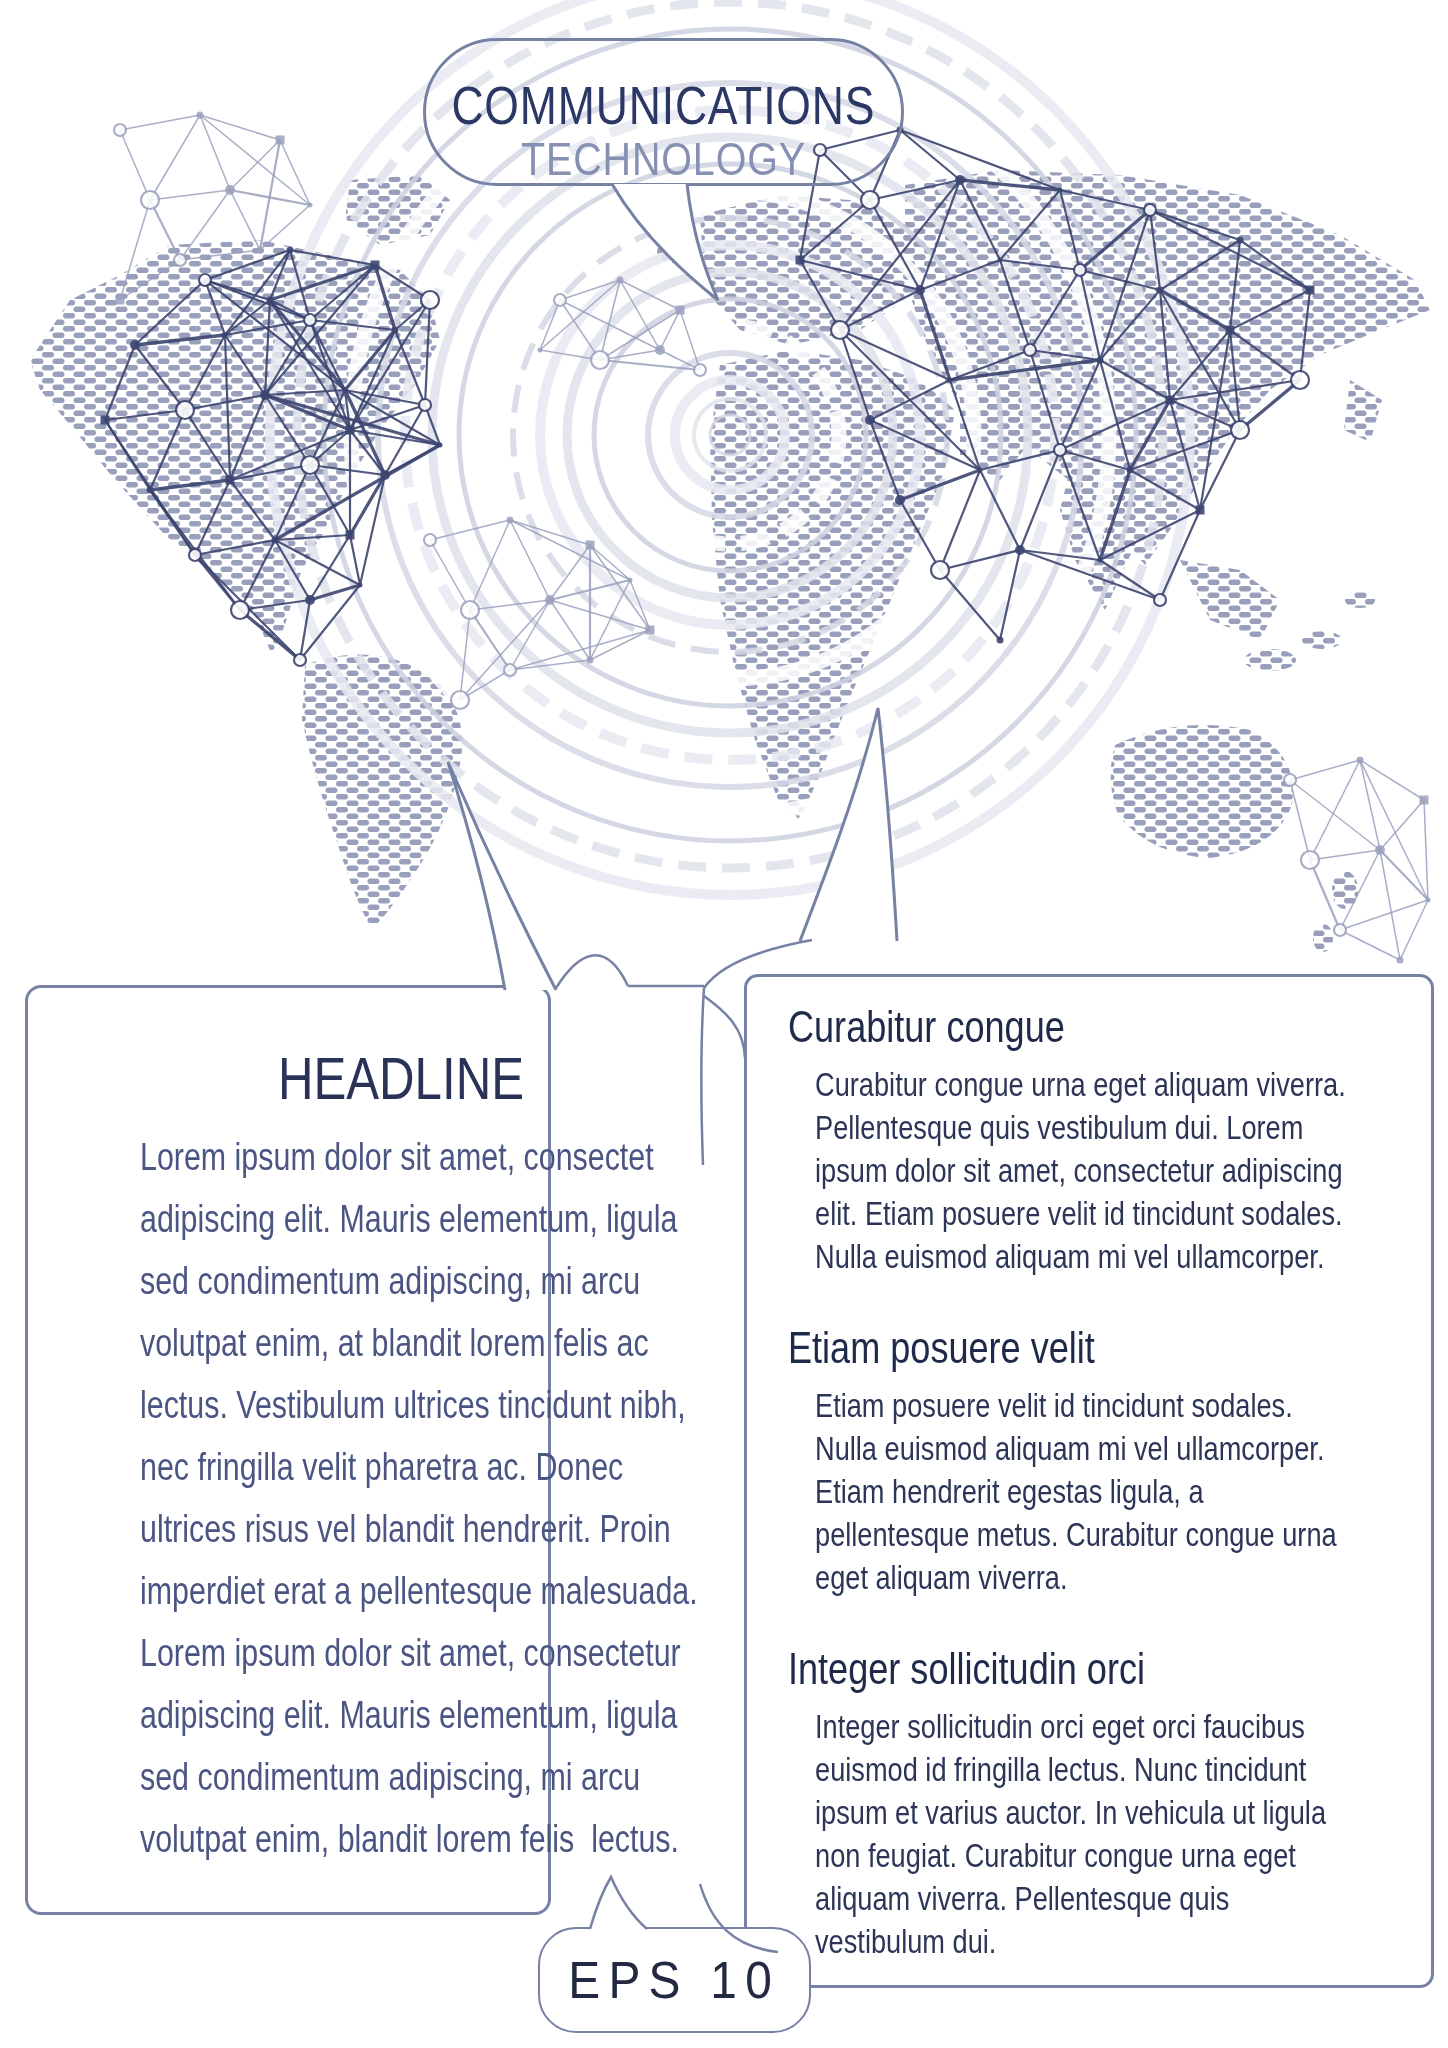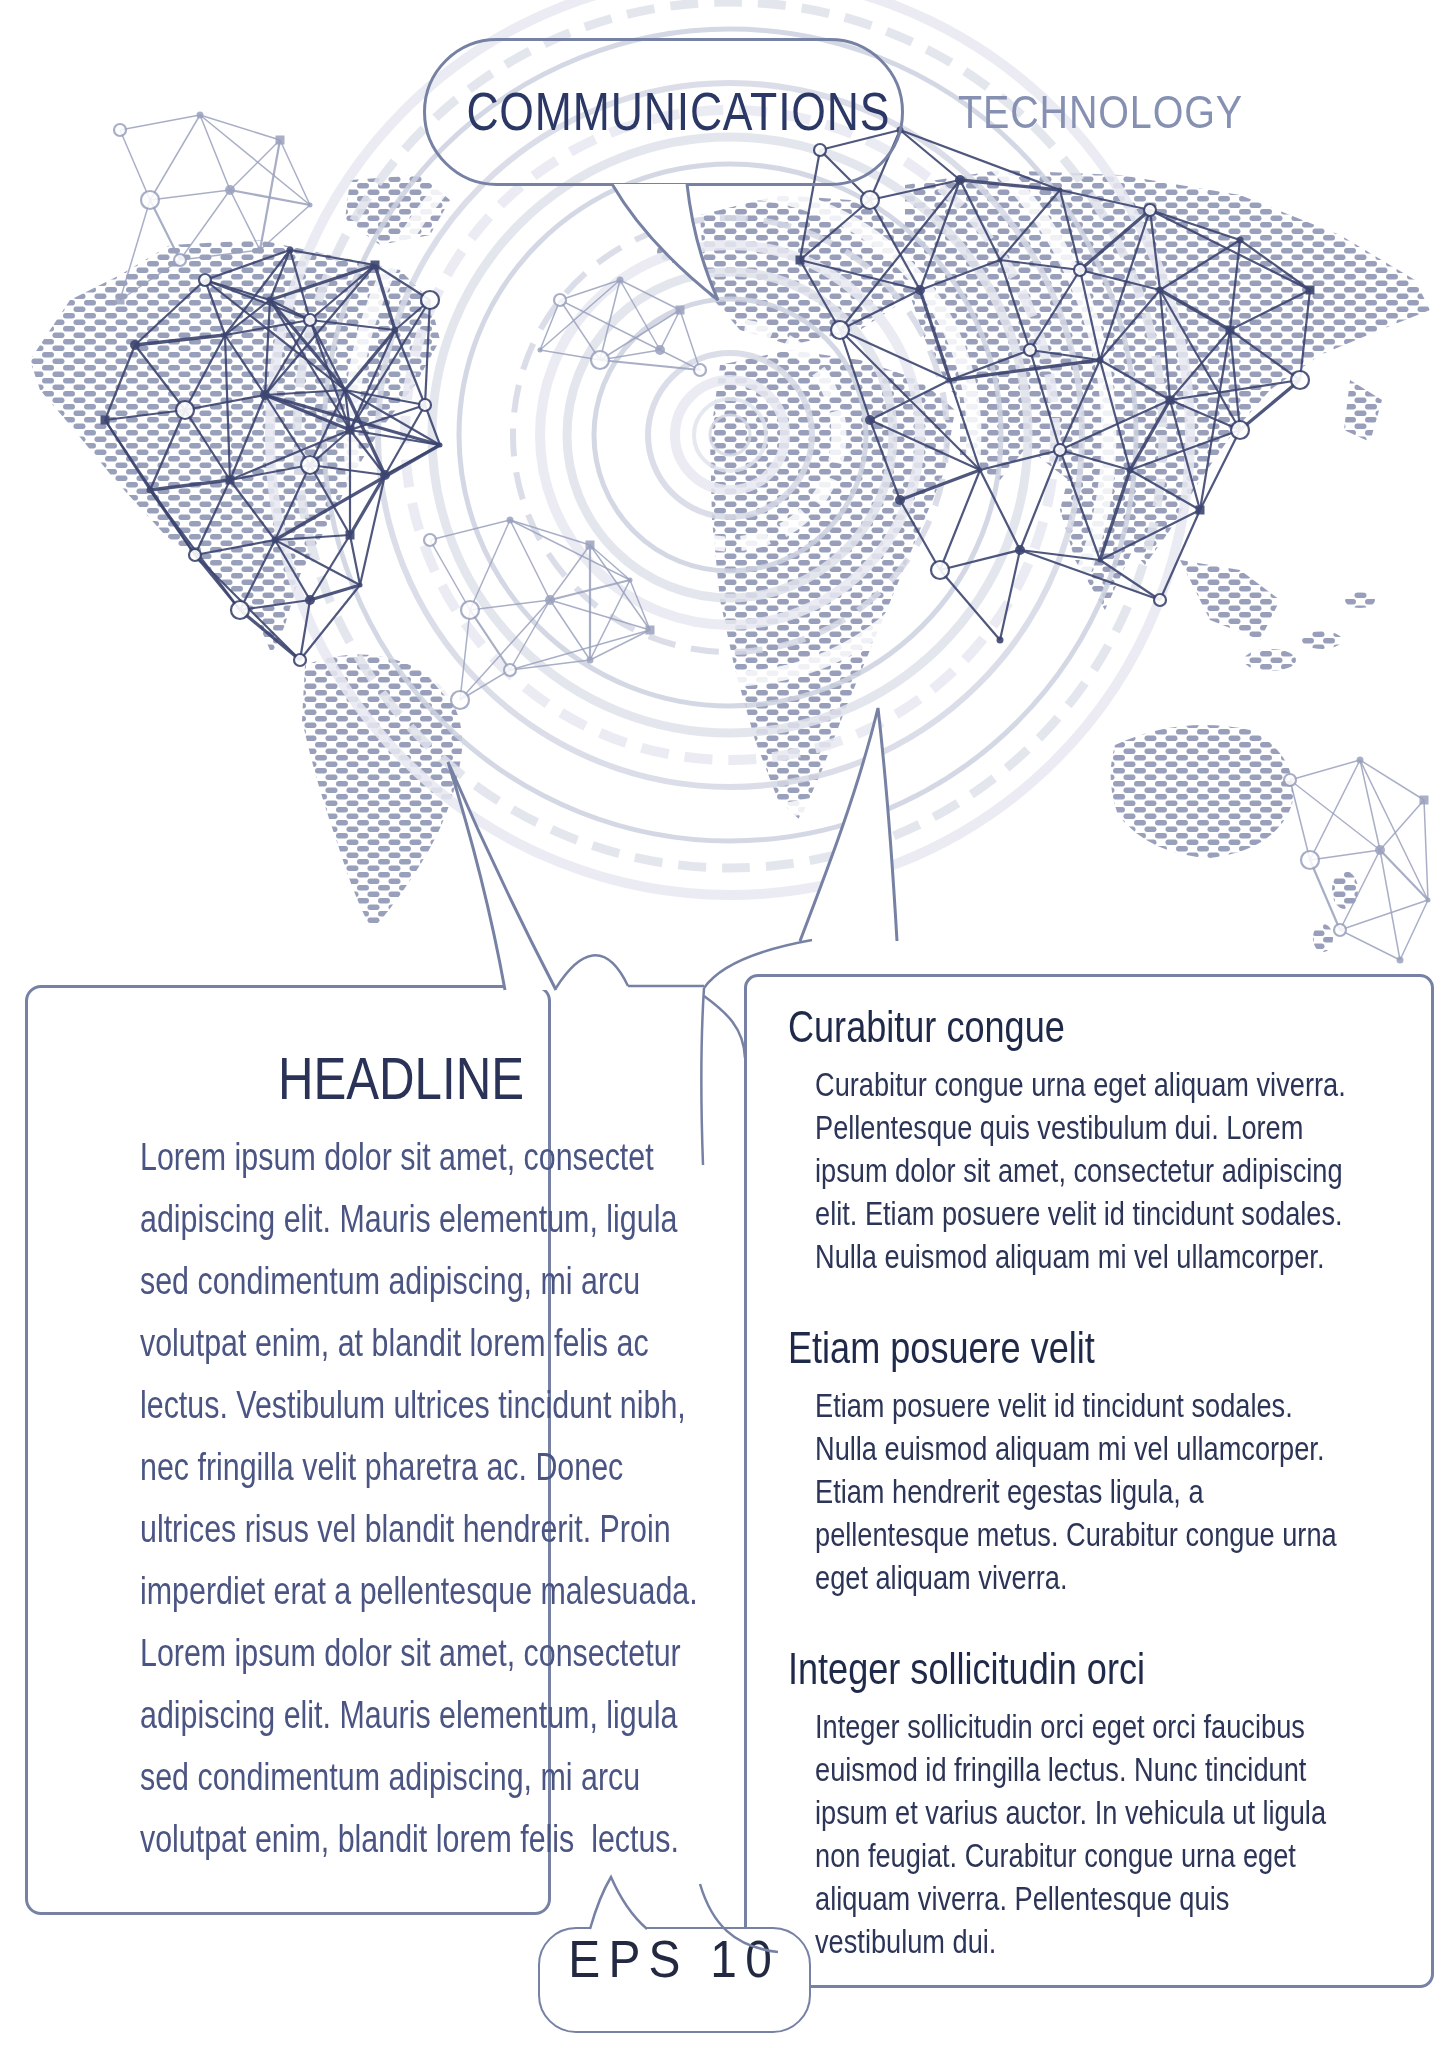--- a/index.html
+++ b/index.html
@@ -5,21 +5,21 @@
   html,body{margin:0;padding:0;background:#ffffff;}
   #stage{position:relative;width:1448px;height:2048px;background:#ffffff;overflow:hidden;
          font-family:"Liberation Sans", sans-serif;}
   #mapart{position:absolute;left:0;top:0;z-index:1;}
   #tails{position:absolute;left:0;top:0;z-index:3;pointer-events:none;}
 
   .bubble{position:absolute;border:3px solid #7681a4;box-sizing:border-box;z-index:2;}
 
   
   .top-bubble{left:423px;top:38px;width:481px;height:148px;border-radius:78px;
-              background:transparent;display:flex;align-items:center;justify-content:space-between;}
+              background:transparent;display:flex;flex-direction:column;align-items:center;justify-content:flex-end;}
   .top-bubble .l1{font-size:53px;color:#2b3865;letter-spacing:1px;transform:scaleX(.84);transform-origin:center;white-space:nowrap;line-height:1.05;}
   .top-bubble .l2{font-size:47px;color:#8690b2;letter-spacing:1px;transform:scaleX(.84);transform-origin:center;white-space:nowrap;line-height:1.05;}
 
   
   .headline-box{left:25px;top:985px;width:526px;height:930px;border-radius:16px;background:#fff;
                 padding:40px 24px 0 16px;}
   .headline-box .title{font-size:60px;line-height:66px;color:#2a3357;text-align:right;
                        transform:scaleX(.82);transform-origin:top right;margin-top:18px;white-space:nowrap;}
   .headline-box .para{margin-top:14px;text-align:right;color:#4b5583;font-size:38px;line-height:62px;
                       transform:scaleX(.80);transform-origin:top right;}
@@ -31,21 +31,21 @@
   .info-box .sec{margin-top:0;}
   .info-box .sec + .sec{margin-top:44px;}
   .info-box h2{margin:0;font-weight:normal;font-size:44px;line-height:52px;color:#1f2949;
                transform:scaleX(.82);transform-origin:top left;white-space:nowrap;}
   .info-box .body{margin-top:10px;margin-left:27px;font-size:34px;line-height:43px;color:#2c3557;
                   transform:scaleX(.80);transform-origin:top left;}
   .info-box .body div{white-space:pre;}
 
   
   .eps-badge{left:538px;top:1927px;width:273px;height:106px;border-radius:38px;background:#fff;
-             border-width:2.5px;display:flex;justify-content:center;}
+             border-width:2.5px;display:flex;align-items:center;justify-content:center;}
   .eps-badge .t{font-size:52px;color:#222941;letter-spacing:9px;transform:scaleX(.92);transform-origin:center;white-space:nowrap;}
 </style>
 </head>
 <body>
 
 <div id="stage">
 
   <svg id="mapart" width="1448" height="2048" viewBox="0 0 1448 2048">
     <defs>
       <pattern id="dashpat" width="21" height="13" patternUnits="userSpaceOnUse">

